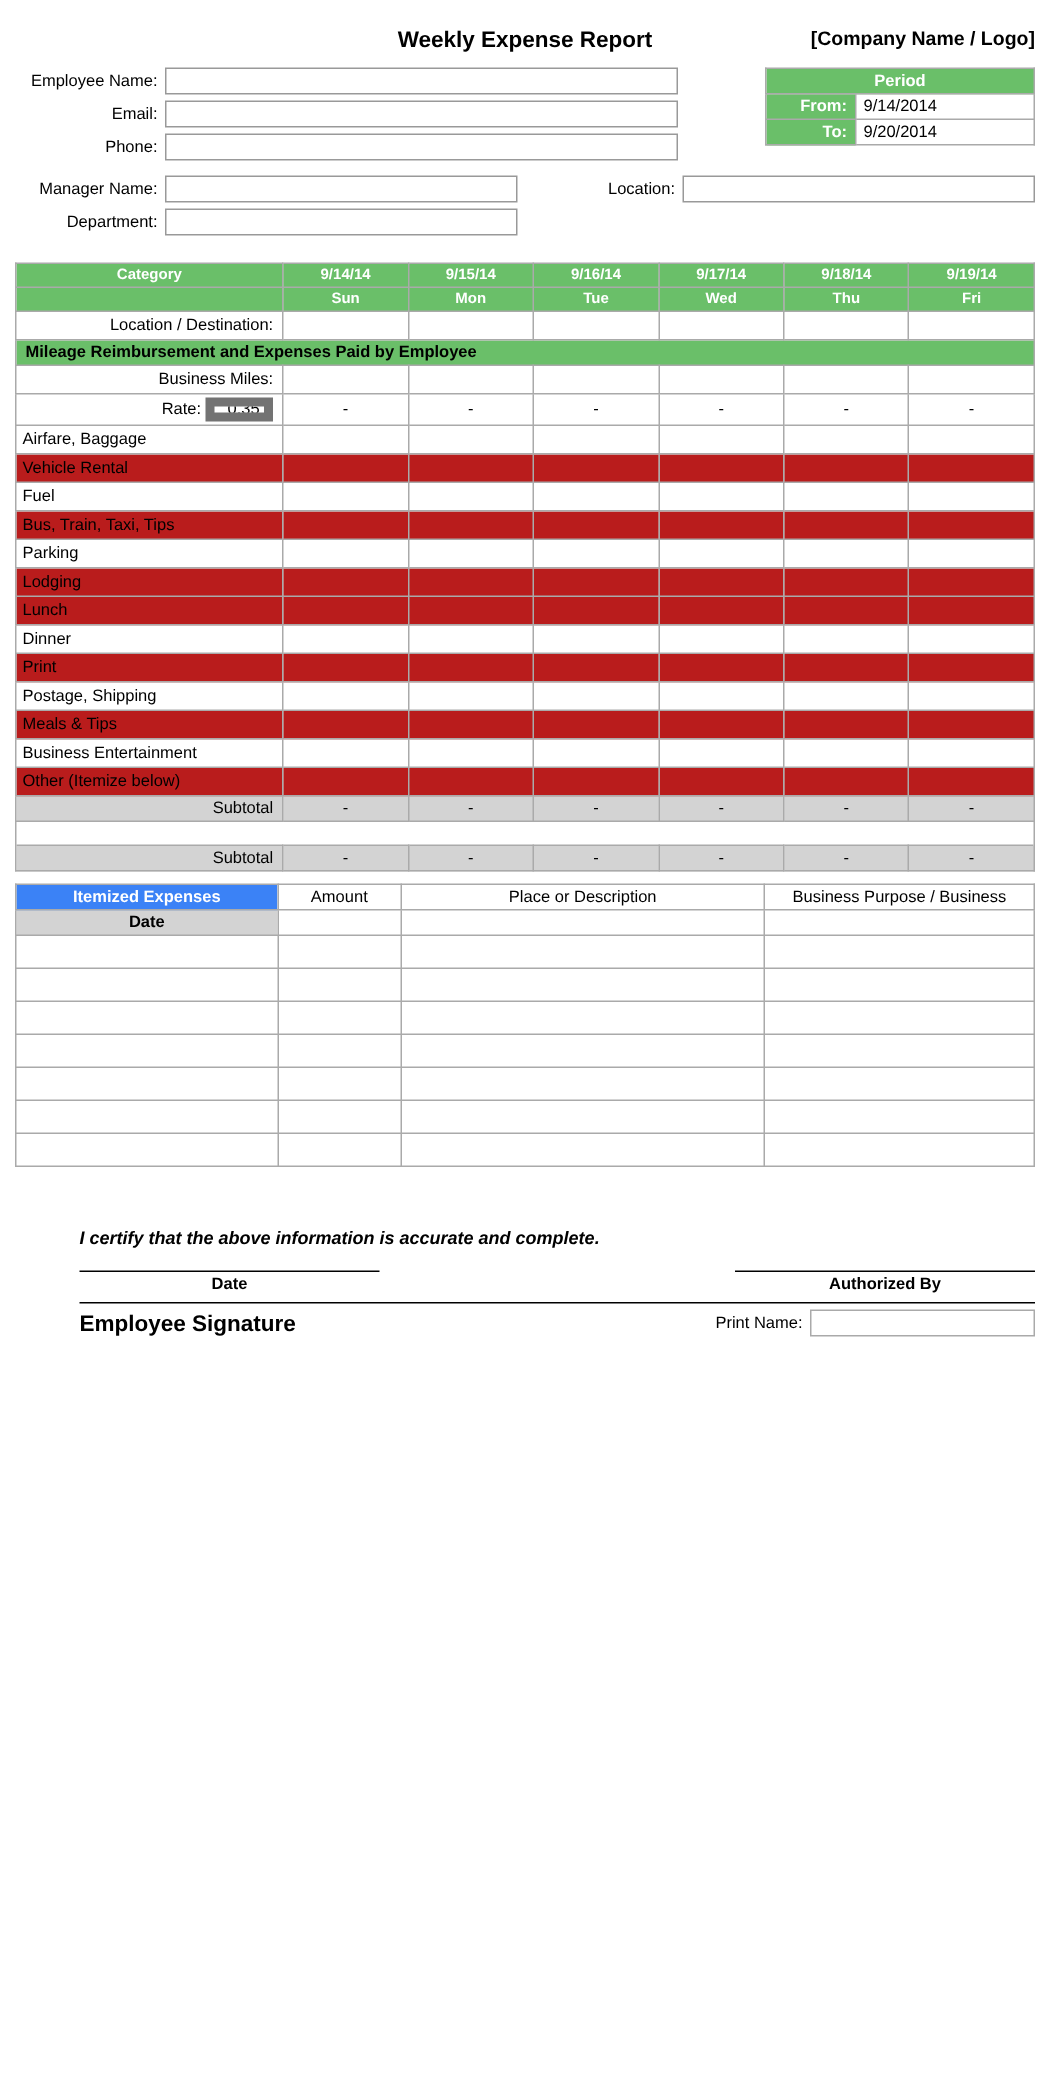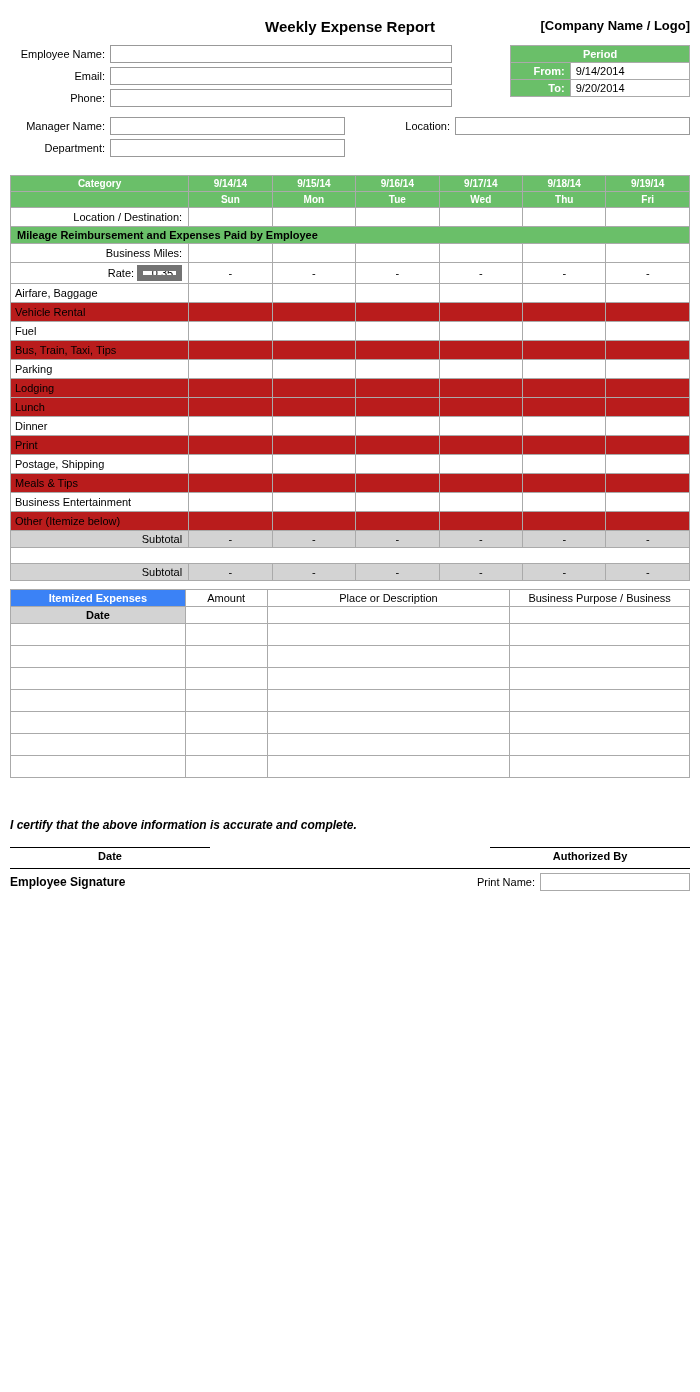--- a/index.html
+++ b/index.html
@@ -177,20 +177,21 @@
     .itemized-header th {
       background: #6abf69;
       color: #fff;
       font-weight: bold;
     }
 
     
     .signature-section {
       margin-top: 20px;
       font-size: 11px;
+      margin-left: 43px;
     }
     .certify-text {
       font-style: italic;
       font-weight: bold;
       margin-bottom: 15px;
       font-size: 12px;
     }
     .sig-row {
       display: flex;
       justify-content: space-between;
@@ -215,21 +216,21 @@
     .emp-sig-row {
       display: flex;
       justify-content: space-between;
       align-items: center;
       margin-top: 6px;
       border-top: 1px solid #000;
       padding-top: 4px;
     }
     .emp-sig-label {
       font-weight: bold;
-      font-size: 12px;
+      font-size: 15px;
     }
     .print-name-row {
       display: flex;
       align-items: center;
       gap: 5px;
     }
     .print-name-input {
       border: 1px solid #aaa;
       height: 18px;
       width: 150px;

